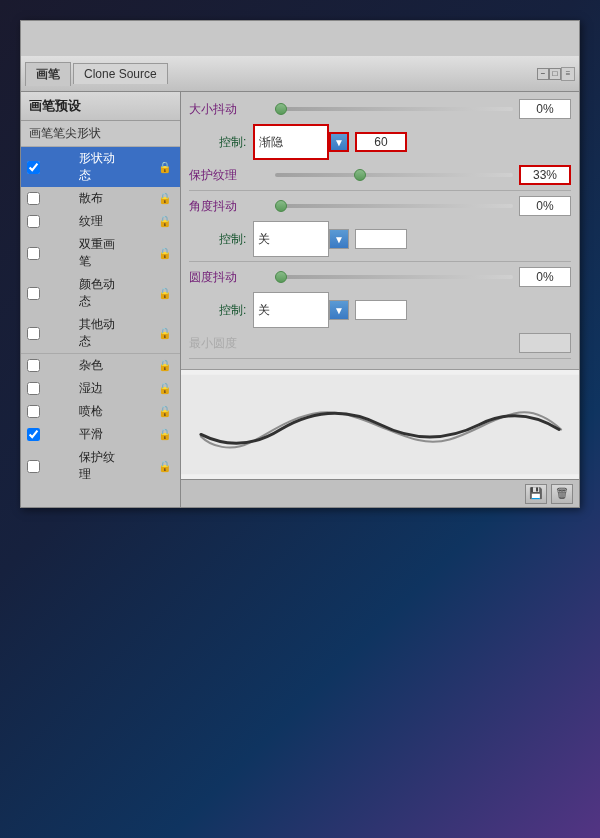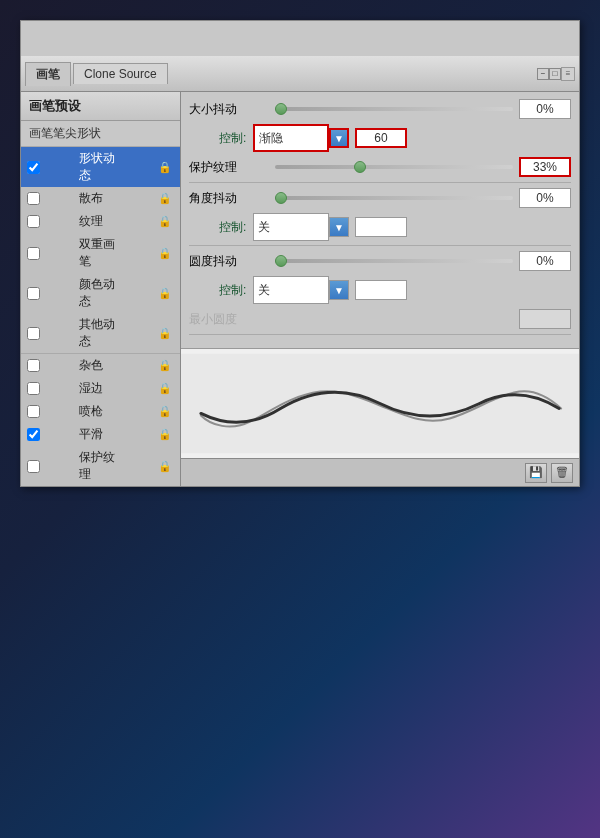--- a/index.html
+++ b/index.html
@@ -126,21 +126,21 @@
       padding: 6px 8px;
     }
     .row {
       display: flex;
       align-items: center;
       margin-bottom: 4px;
       min-height: 22px;
     }
     .row-label {
       font-size: 12px;
-      color: #000000;
+      color: #701a75;
       min-width: 80px;
     }
     .row-label.disabled {
       color: #aaa;
     }
     .slider-track {
       flex: 1;
       height: 4px;
       background: linear-gradient(90deg, #a0a0a0, #d0d0d0);
       margin: 0 6px;
@@ -176,21 +176,21 @@
       margin-bottom: 4px;
       padding-left: 30px;
     }
     .control-label {
       font-size: 12px;
       color: #14532d;
       margin-right: 6px;
       min-width: 28px;
     }
     .dropdown {
-      height: 28px;
+      height: 36px;
       border: 2px solid #cc0000;
       background: white;
       font-size: 12px;
       color: #333;
       padding: 0 4px;
       display: flex;
       align-items: center;
       position: relative;
       min-width: 80px;
     }

